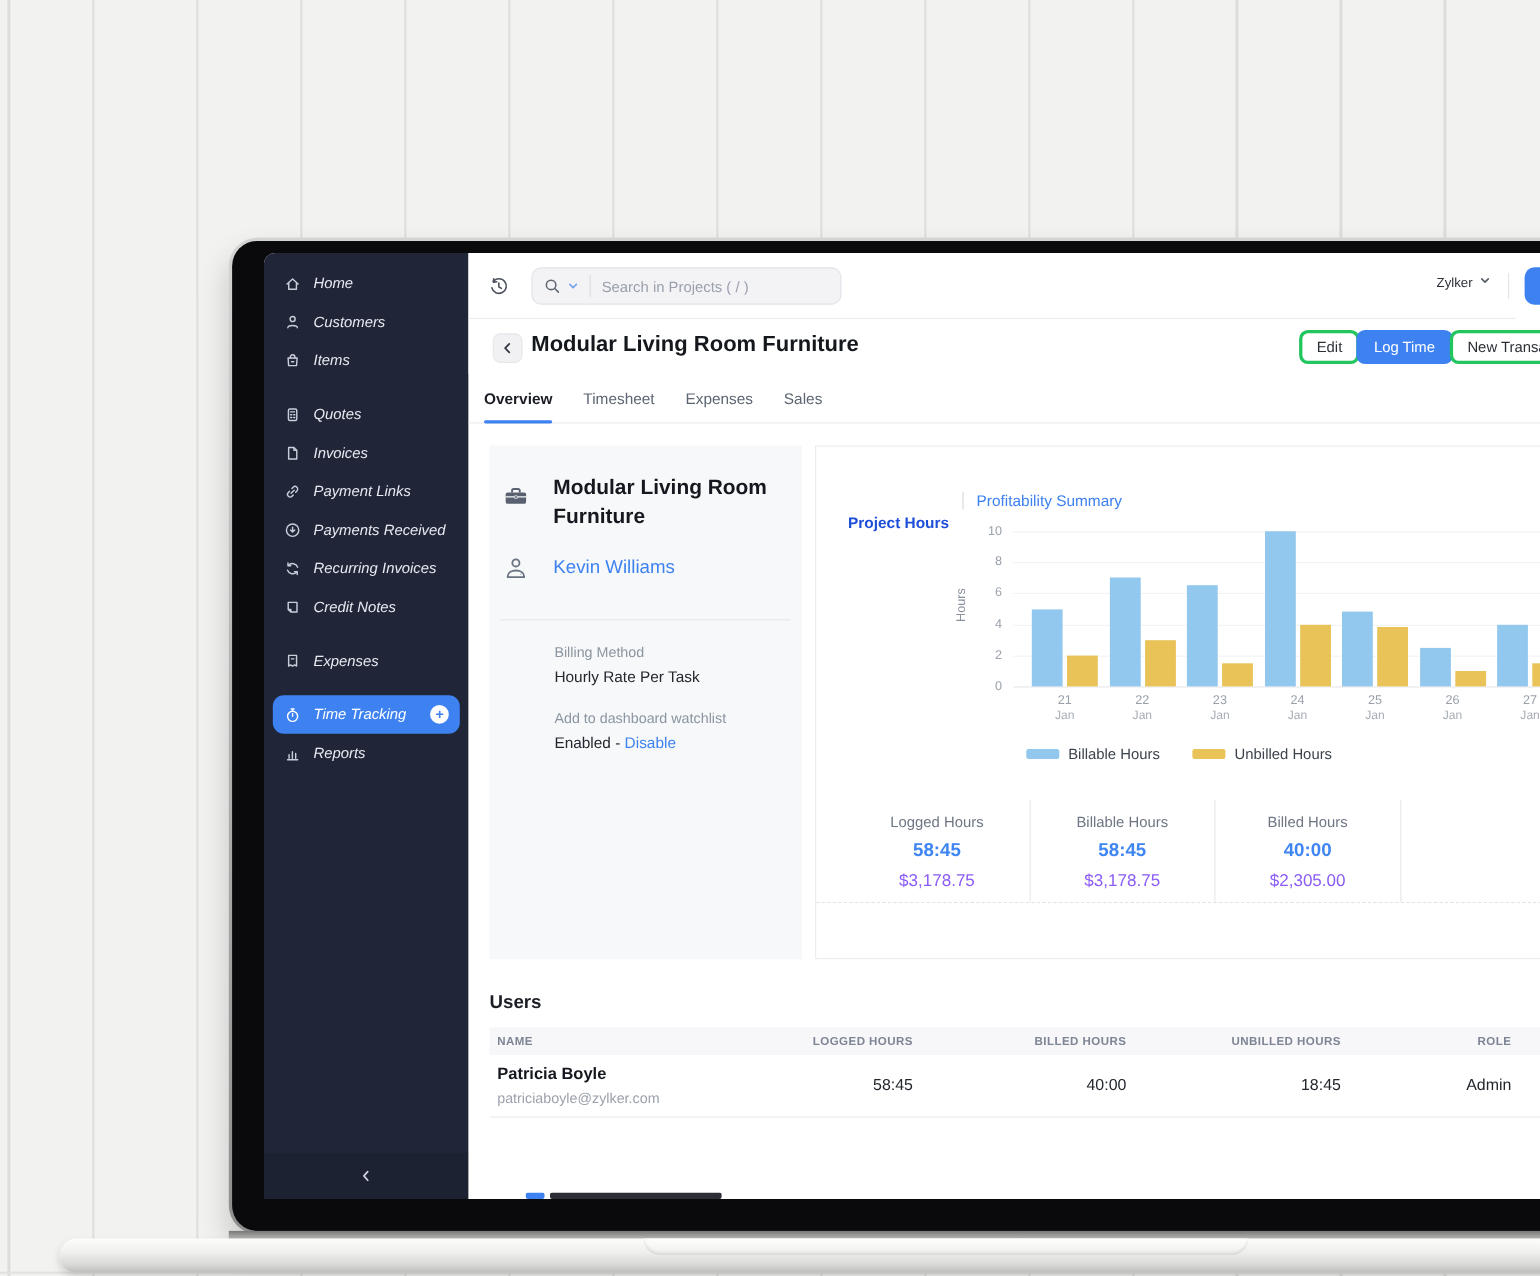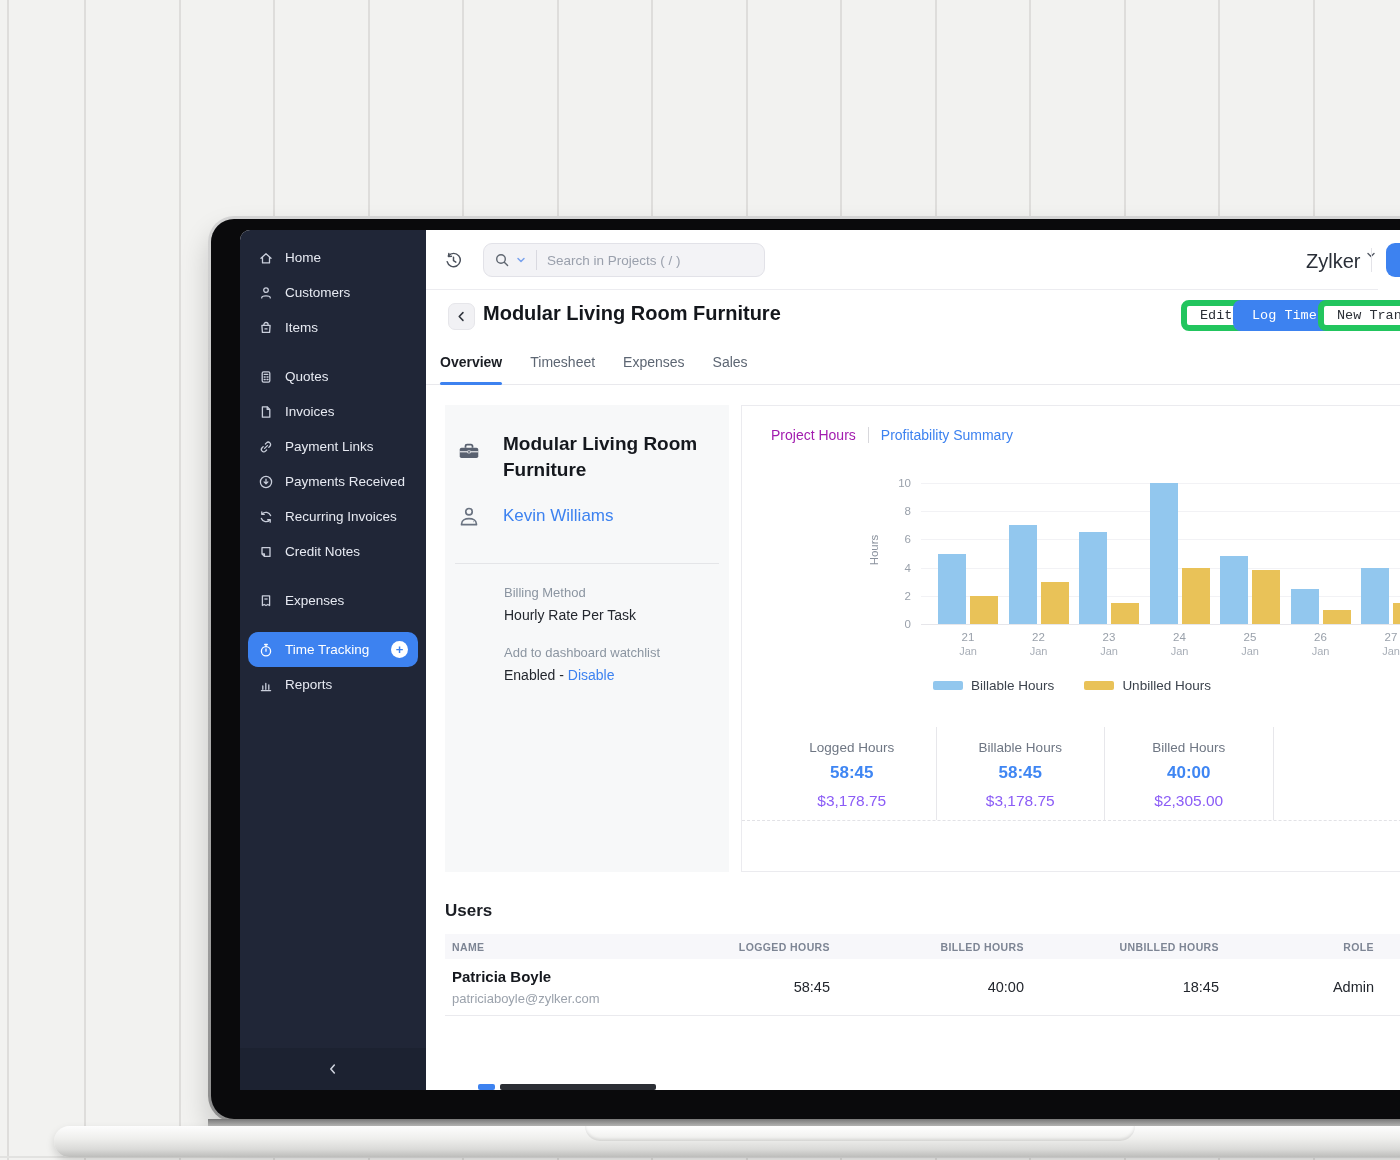--- a/index.html
+++ b/index.html
@@ -31,21 +31,21 @@
     box-shadow: inset 0 -2px 3px rgba(0,0,0,.10); }
 
   
   .app { position:absolute; left:240px; top:230px; width:1160px; height:860px;
     background:#fff; overflow:hidden; border-radius:10px 0 0 0; }
 
   
   .sidebar { position:absolute; left:0; top:0; width:186px; height:860px; background:#202637; }
   .logo { height:60px; display:flex; align-items:center; gap:10px; padding:0 16px;
     background:#2a3147; border-radius:10px 0 10px 10px; color:#fff; font-size:17px; font-weight:600; }
-  .menu { padding:10px 8px 0; }
+  .menu { padding:10px 8px 0;font-style:italic; }
   .mi { display:flex; align-items:center; gap:11px; height:35px; padding:0 10px;
     color:#e7eaf2; font-size:13.5px; border-radius:10px; cursor:pointer; }
   .mi svg { flex:0 0 auto; }
   .mi.active { background:#3d82f0; color:#fff; }
   .ggap { height:14px; }
   .plus-circle { margin-left:auto; width:17px; height:17px; border-radius:50%;
     background:#fff; color:#3d82f0; font-size:13px; font-weight:700;
     display:flex; align-items:center; justify-content:center; line-height:1; }
   .collapse { position:absolute; bottom:0; left:0; width:186px; height:42px;
     display:flex; align-items:center; justify-content:center; color:#cfd4de;
@@ -57,32 +57,32 @@
     border-bottom:1px solid #ececf0; }
   .hist { position:absolute; left:18px; top:21px; }
   .searchbox { position:absolute; left:57px; top:13px; width:282px; height:34px;
     background:#f3f3f6; border:1px solid #e2e2e8; border-radius:9px;
     display:flex; align-items:center; padding:0 10px; gap:6px; }
   .searchbox .sep { width:1px; height:20px; background:#d9d9e0; margin:0 4px; }
   .searchbox input { border:none; outline:none; background:transparent; flex:1;
     font-size:13.5px; color:#3a3f48; font-family:inherit; }
   .searchbox input::placeholder { color:#9aa0ac; }
   .org { position:absolute; left:880px; top:20px; display:flex; align-items:flex-start; gap:6px;
-    font-size:20px; color:#2a2f38; cursor:pointer; }
+    font-size:12px; color:#2a2f38; cursor:pointer; }
   .top-sep { position:absolute; left:945px; top:18px; width:1px; height:24px; background:#e3e3e8; }
   .add-btn { position:absolute; left:960px; top:13px; width:50px; height:34px;
     background:#3d82f0; border:none; border-radius:9px; color:#fff; font-size:20px; cursor:pointer; }
 
   .page-head { position:absolute; left:0; top:60px; width:974px; height:50px; background:#fff; }
   .back-btn { position:absolute; left:22px; top:13px; width:27px; height:27px;
     background:#f1f1f4; border:1px solid #e6e6ea; border-radius:7px;
     display:flex; align-items:center; justify-content:center; cursor:pointer; }
   .page-title { position:absolute; left:57px; top:12px; font-size:20px; font-weight:700; color:#14171c; }
   .btn { position:absolute; top:10px; height:31px; border-radius:8px; font-size:13.5px;
-    font-family:Liberation Mono, monospace; cursor:pointer; background:#fff; border:6px solid #22c55e; color:#2b2f36;
+    font-family:Liberation Sans, sans-serif; cursor:pointer; background:#fff; border:3px solid #22c55e; color:#2b2f36;
     padding:0 13px; white-space:nowrap; }
   .btn.primary { background:#3d82f0; border-color:#3d82f0; color:#fff; }
   .btn-edit { left:755px; }
   .btn-log { left:807px; }
   .btn-new { left:892px; }
 
   .tabs { position:absolute; left:0; top:110px; width:974px; height:45px;
     border-bottom:1px solid #e9e9ed; display:flex; gap:28px; padding-left:14px; }
   .tab { position:relative; font-size:14px; color:#5d6673; display:flex; align-items:center; cursor:pointer; }
   .tab.active { color:#1a1d23; font-weight:700; }
@@ -98,21 +98,21 @@
   .customer { position:absolute; left:58px; top:101px; font-size:17px; color:#3d82f0; cursor:pointer; }
   .pdiv { position:absolute; left:10px; top:158px; width:264px; height:1px; background:#e4e5e8; }
   .flabel { position:absolute; left:59px; font-size:13px; color:#8b95a1; }
   .fvalue { position:absolute; left:59px; font-size:14px; color:#23272e; }
   .link { color:#3d82f0; cursor:pointer; }
 
   
   .ccard { position:absolute; left:315px; top:175px; width:700px; height:467px;
     background:#fff; border:1px solid #ebebef; }
   .chead { position:absolute; left:29px; top:21px; display:flex; align-items:center; gap:12px; }
-  .chead .t { font-size:14px; font-weight:400; color:#a21caf; }
+  .chead .t { font-size:14px; font-weight:700; color:#1d4ed8;margin-top:40px; }
   .chead .s { width:1px; height:16px; background:#d8d8dc; }
   .chead .l { font-size:14px; color:#3d82f0; cursor:pointer; }
   .ylab { position:absolute; left:112px; top:138px; width:40px; text-align:center;
     transform:rotate(-90deg); font-size:11.5px; color:#8a919d; }
   .ytick { position:absolute; left:135px; width:34px; text-align:right; font-size:11.5px; color:#9aa1ab; }
   .plot { position:absolute; left:179px; top:77px; width:521px; height:141px; }
   .grid { position:absolute; left:0; width:100%; height:1px; background:#f2f2f5; }
   .grid.zero { background:#e6e6ea; }
   .bar { position:absolute; bottom:0; width:28px; }
   .xl { position:absolute; width:44px; text-align:center; }

